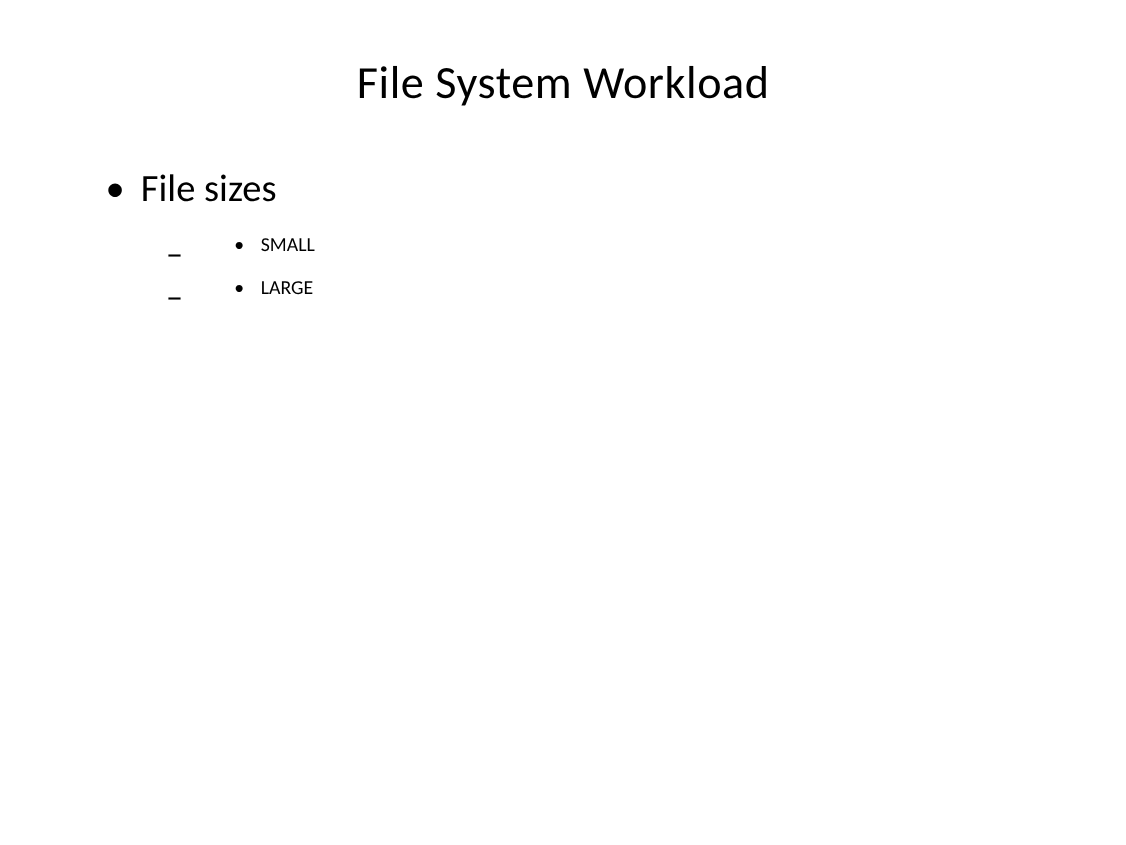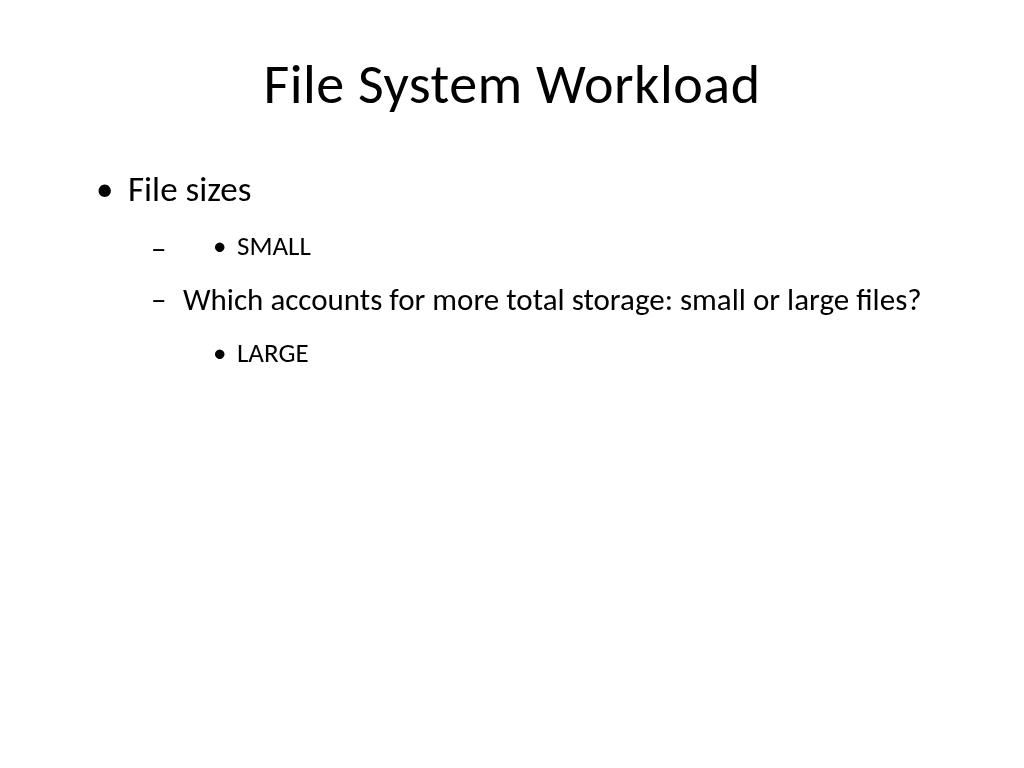--- a/index.html
+++ b/index.html
@@ -9,21 +9,21 @@
     }
     body {
       width: 1024px;
       height: 768px;
       background: #ffffff;
       font-family: Calibri, "Segoe UI", Arial, sans-serif;
       color: #000000;
       padding: 50px 70px;
     }
     .title {
-      font-size: 56px;
+      font-size: 42px;
       font-weight: 400;
       text-align: center;
       margin-bottom: 50px;
       letter-spacing: 0.5px;
     }
     ul {
       list-style: none;
     }
     .level1 {
       padding-left: 20px;
@@ -56,21 +56,21 @@
       content: "–";
       position: absolute;
       left: 8px;
       top: 0;
     }
     .level3 {
       padding-left: 22px;
       margin-top: 16px;
     }
     .level3 > li {
-      font-size: 27px;
+      font-size: 18px;
       margin-bottom: 14px;
       position: relative;
       padding-left: 32px;
     }
     .level3 > li::before {
       content: "•";
       position: absolute;
       left: 8px;
       top: 0;
     }
@@ -85,21 +85,20 @@
     <span>File sizes</span>
     <ul class="level2">
       <li>
         <ul class="level3">
           <li>
             <span>SMALL</span>
           </li>
         </ul>
       </li>
       <li>
-        <span>Which accounts for more total storage: small or large files?</span>
         <ul class="level3">
           <li>
             <span>LARGE</span>
           </li>
         </ul>
       </li>
     </ul>
   </li>
 </ul>
 

